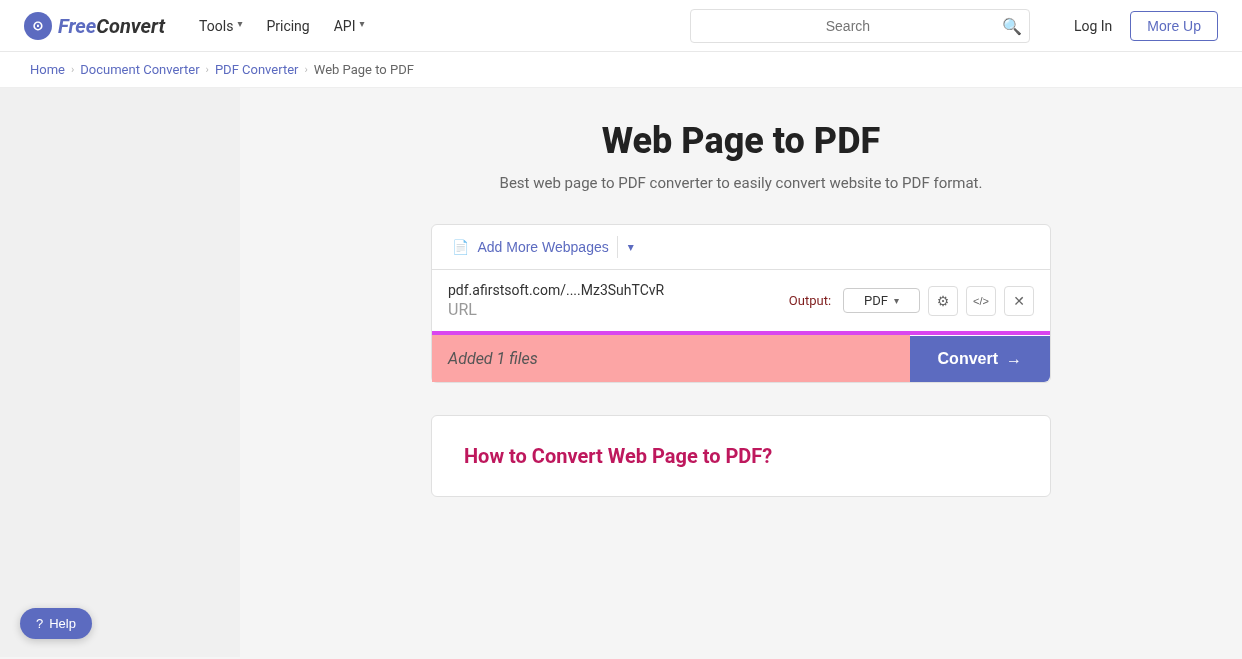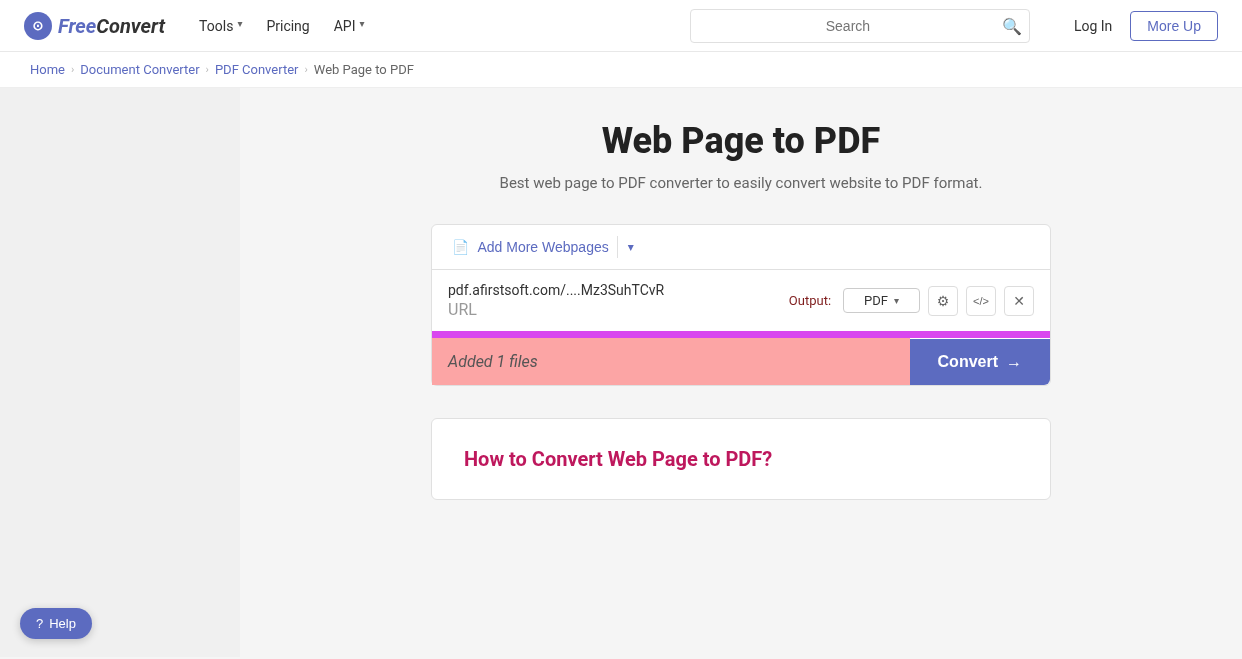--- a/index.html
+++ b/index.html
@@ -195,21 +195,21 @@
       cursor: pointer;
       color: #5c6bc0;
       font-size: 12px;
     }
 
     
     .file-row {
       display: flex;
       align-items: center;
       padding: 12px 16px;
-      border-bottom: 7px solid #d946ef;
+      border-bottom: 4px solid #d946ef;
     }
     .file-info {
       flex: 1;
     }
     .file-url {
       font-size: 14px;
       color: #333;
       margin-bottom: 2px;
     }
     .file-label {

